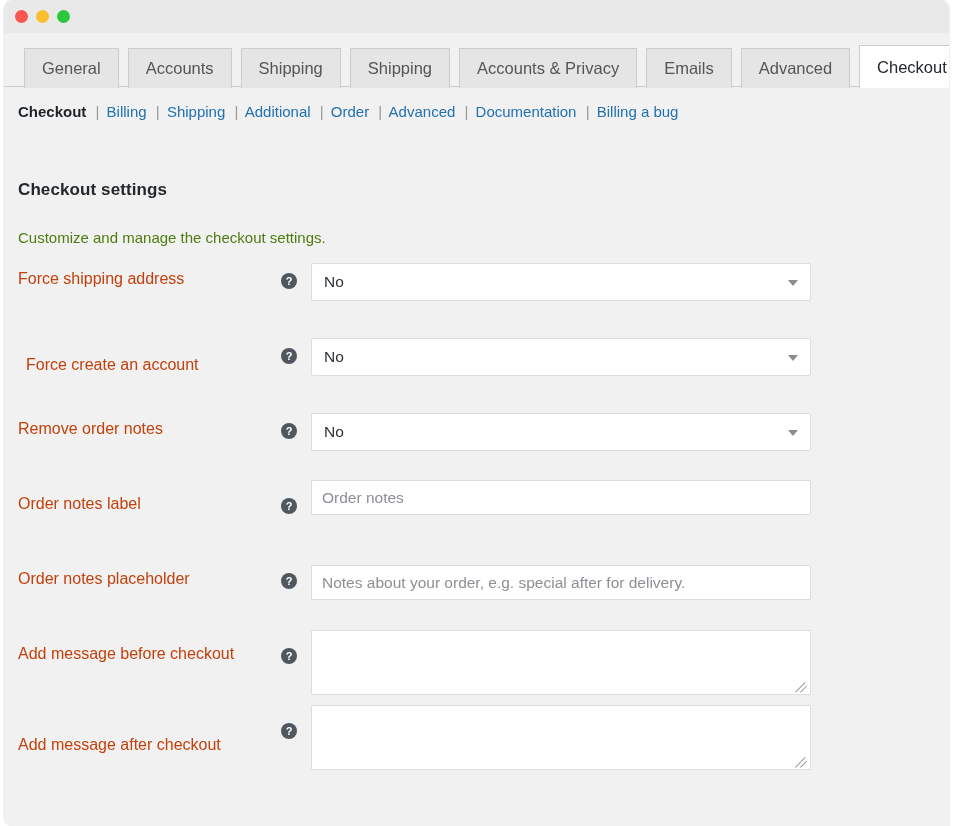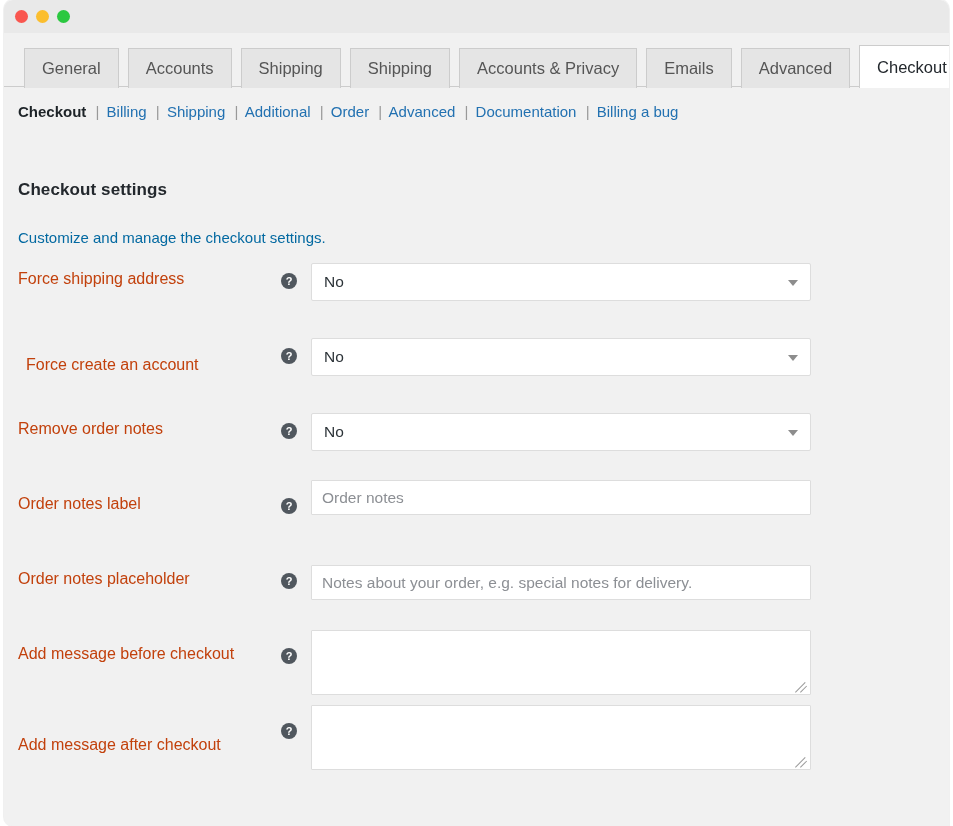--- a/index.html
+++ b/index.html
@@ -140,21 +140,21 @@
     font-size: 17px;
     font-weight: bold;
     color: #23282d;
     letter-spacing: 0.1px;
   }
   .page-desc {
     position: absolute;
     left: 14px;
     top: 196px;
     font-size: 15px;
-    color: #0369a1;
+    color: #4d7c0f;
   }
 
   
   .form {
     position: absolute;
     left: 0;
     top: 222px;
     width: 945px;
   }
   .row {
@@ -355,21 +355,21 @@
         <div class="help">?</div>
         <div class="ctl textinput">
           <span>Order notes</span>
         </div>
       </div>
 
       <div class="row r5">
         <div class="label">Order notes placeholder</div>
         <div class="help">?</div>
         <div class="ctl textinput">
-          <span>Notes about your order, e.g. special notes for delivery.</span>
+          <span>Notes about your order, e.g. special after for delivery.</span>
         </div>
       </div>
 
       <div class="row r6">
         <div class="label">Add message before checkout</div>
         <div class="help">?</div>
         <div class="ctl textarea">
           <span class="grip">
               <i class="a"></i>
               <i class="b"></i>

